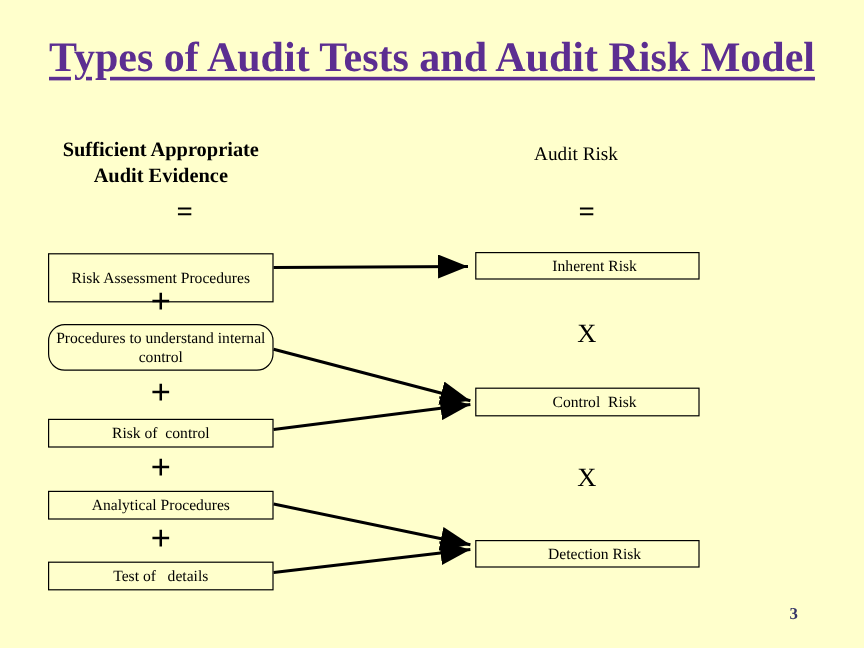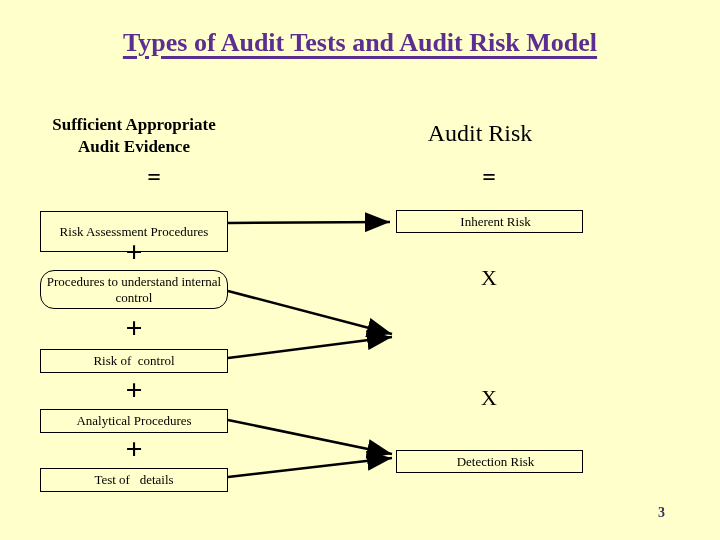--- a/index.html
+++ b/index.html
@@ -7,34 +7,34 @@
     position:relative;
     width:720px; height:540px;
     background:#FFFFCC;
     font-family:"Liberation Serif", serif;
     color:#000;
     overflow:hidden;
   }
   .title {
     position:absolute; top:28px; left:0; width:100%;
     text-align:center;
-    font-size:26px; font-weight:bold;
+    font-size:35px; font-weight:bold;
     color:#5C2E91;
     text-decoration:underline;
     text-decoration-thickness:3px;
     text-underline-offset:5px;
   }
   .lheader {
     position:absolute; left:40px; top:114px; width:188px;
     text-align:center; font-size:17px; font-weight:bold; line-height:22px;
   }
   .lheader span { display:block; }
   .rheader {
     position:absolute; left:386px; top:120px; width:188px;
-    text-align:center; font-size:24px; font-weight:normal;
+    text-align:center; font-size:16px; font-weight:normal;
   }
   .sym {
     position:absolute; transform:translateX(-50%);
     text-align:center;
   }
   .eq   { font-size:24px; font-weight:bold; line-height:24px; }
   .plus { font-size:30px; font-weight:bold; line-height:30px; }
   .times{ font-size:22px; font-weight:normal; line-height:22px; }
   .box {
     position:absolute;
@@ -91,20 +91,23 @@
   </div>
 
   <div class="sym plus" style="left:134px; top:237px;">+</div>
   <div class="sym plus" style="left:134px; top:313px;">+</div>
   <div class="sym plus" style="left:134px; top:375px;">+</div>
   <div class="sym plus" style="left:134px; top:434px;">+</div>
 
   <div class="box rbox" style="top:210px; height:23px;">
     <span>Inherent Risk</span>
   </div>
+  <div class="box rbox" style="top:323px; height:24px;">
+    <span>Control  Risk</span>
+  </div>
   <div class="box rbox" style="top:450px; height:23px;justify-content:center;">
     <span>Detection Risk</span>
   </div>
 
   <div class="sym times" style="left:489px; top:267px;">X</div>
   <div class="sym times" style="left:489px; top:387px;">X</div>
 
   <svg class="connectors" width="720" height="540">
     <defs>
       <marker id="arrow" viewBox="0 0 10 8" refX="10" refY="4" markerWidth="10" markerHeight="8" orient="auto">

